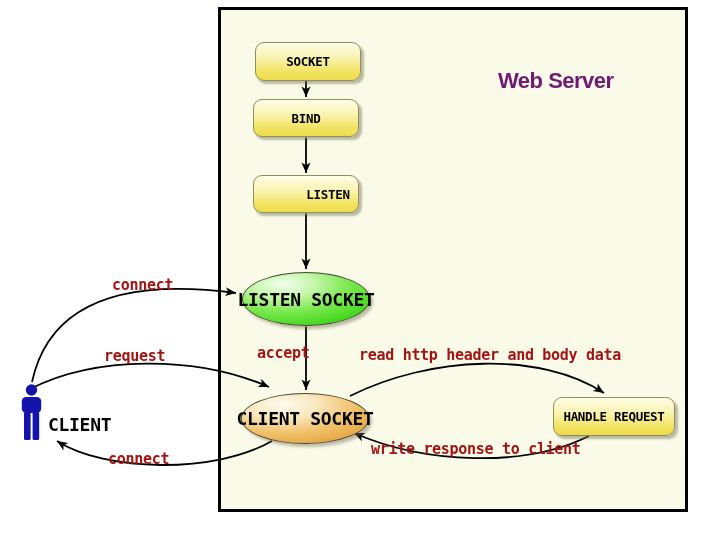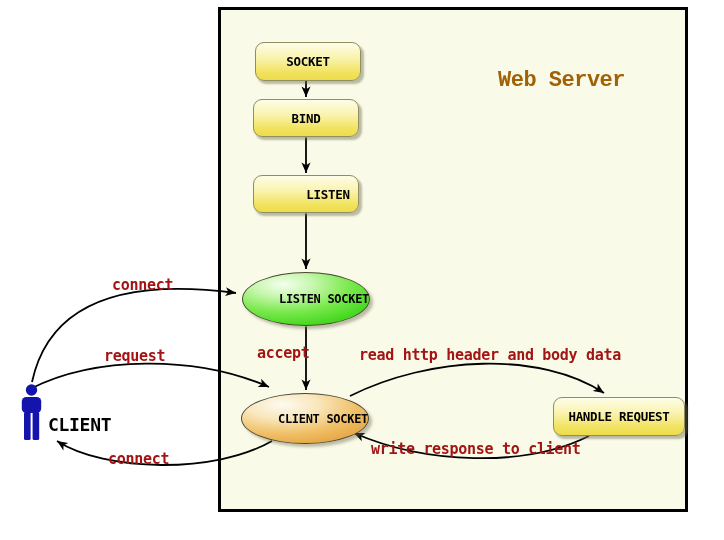--- a/index.html
+++ b/index.html
@@ -7,40 +7,40 @@
     position:relative;width:724px;height:540px;background:#ffffff;overflow:hidden;
     font-family:"DejaVu Sans Mono",monospace;
   }
   .server-box{
     position:absolute;left:218px;top:7px;width:470px;height:505px;
     box-sizing:border-box;background:#fafae8;border:3px solid #000;z-index:1;
   }
   .arrows{position:absolute;left:0;top:0;width:724px;height:540px;z-index:2;pointer-events:none;}
   .title{
     position:absolute;left:498px;top:68px;z-index:3;
-    font-family:Liberation Mono, monospace;font-weight:bold;font-size:22px;
-    letter-spacing:-0.5px;color:#a16207;white-space:nowrap;
+    font-family:Liberation Sans, sans-serif;font-weight:bold;font-size:22px;
+    letter-spacing:-0.5px;color:#701a75;white-space:nowrap;
   }
   .node{
     position:absolute;z-index:3;box-sizing:border-box;
     display:flex;align-items:center;justify-content:center;
     border:1.4px solid #8e8e5e;border-radius:9px;
     background:linear-gradient(180deg,#fefde8 0%,#faf3b0 40%,#f1e25e 80%,#eedc4b 100%);
     box-shadow:2.5px 3px 2px rgba(110,110,85,0.45);
     font-weight:bold;font-size:12.5px;letter-spacing:-0.3px;color:#000;white-space:nowrap;
   }
   .node-socket{left:255px;top:22px;width:106px;height:39px;margin-top:20px;}
   .node-bind{left:253px;top:99px;width:106px;height:38px;}
   .node-listen{left:253px;top:175px;width:106px;height:38px;padding-left:44px;}
-  .node-handle{left:553px;top:397px;width:132px;height:39px;}
+  .node-handle{left:553px;top:397px;width:122px;height:39px;}
   .ellipse{
     position:absolute;z-index:3;box-sizing:border-box;border-radius:50%;
-    display:flex;align-items:center;justify-content:flex-end;
+    display:flex;align-items:center;justify-content:center;
     box-shadow:3px 3px 3px rgba(110,110,85,0.45);
-    font-weight:bold;font-size:12px;letter-spacing:-0.3px;color:#000;white-space:nowrap;
+    font-weight:bold;font-size:18px;letter-spacing:-0.3px;color:#000;white-space:nowrap;
   }
   .ellipse-listen{
     left:242px;top:272px;width:128px;height:54px;
     border:1.5px solid #474732;
     background:radial-gradient(ellipse 95% 95% at 32% 22%,#f4feee 0%,#c7f7ae 25%,#7ce94f 55%,#44d81f 85%,#3bd116 100%);
   }
   .ellipse-client{
     left:241px;top:393px;width:128px;height:51px;
     border:1.5px solid #4a4436;
     background:radial-gradient(ellipse 95% 95% at 32% 22%,#fdfaf0 0%,#f9e7bd 30%,#f0c068 62%,#e5a340 92%);

